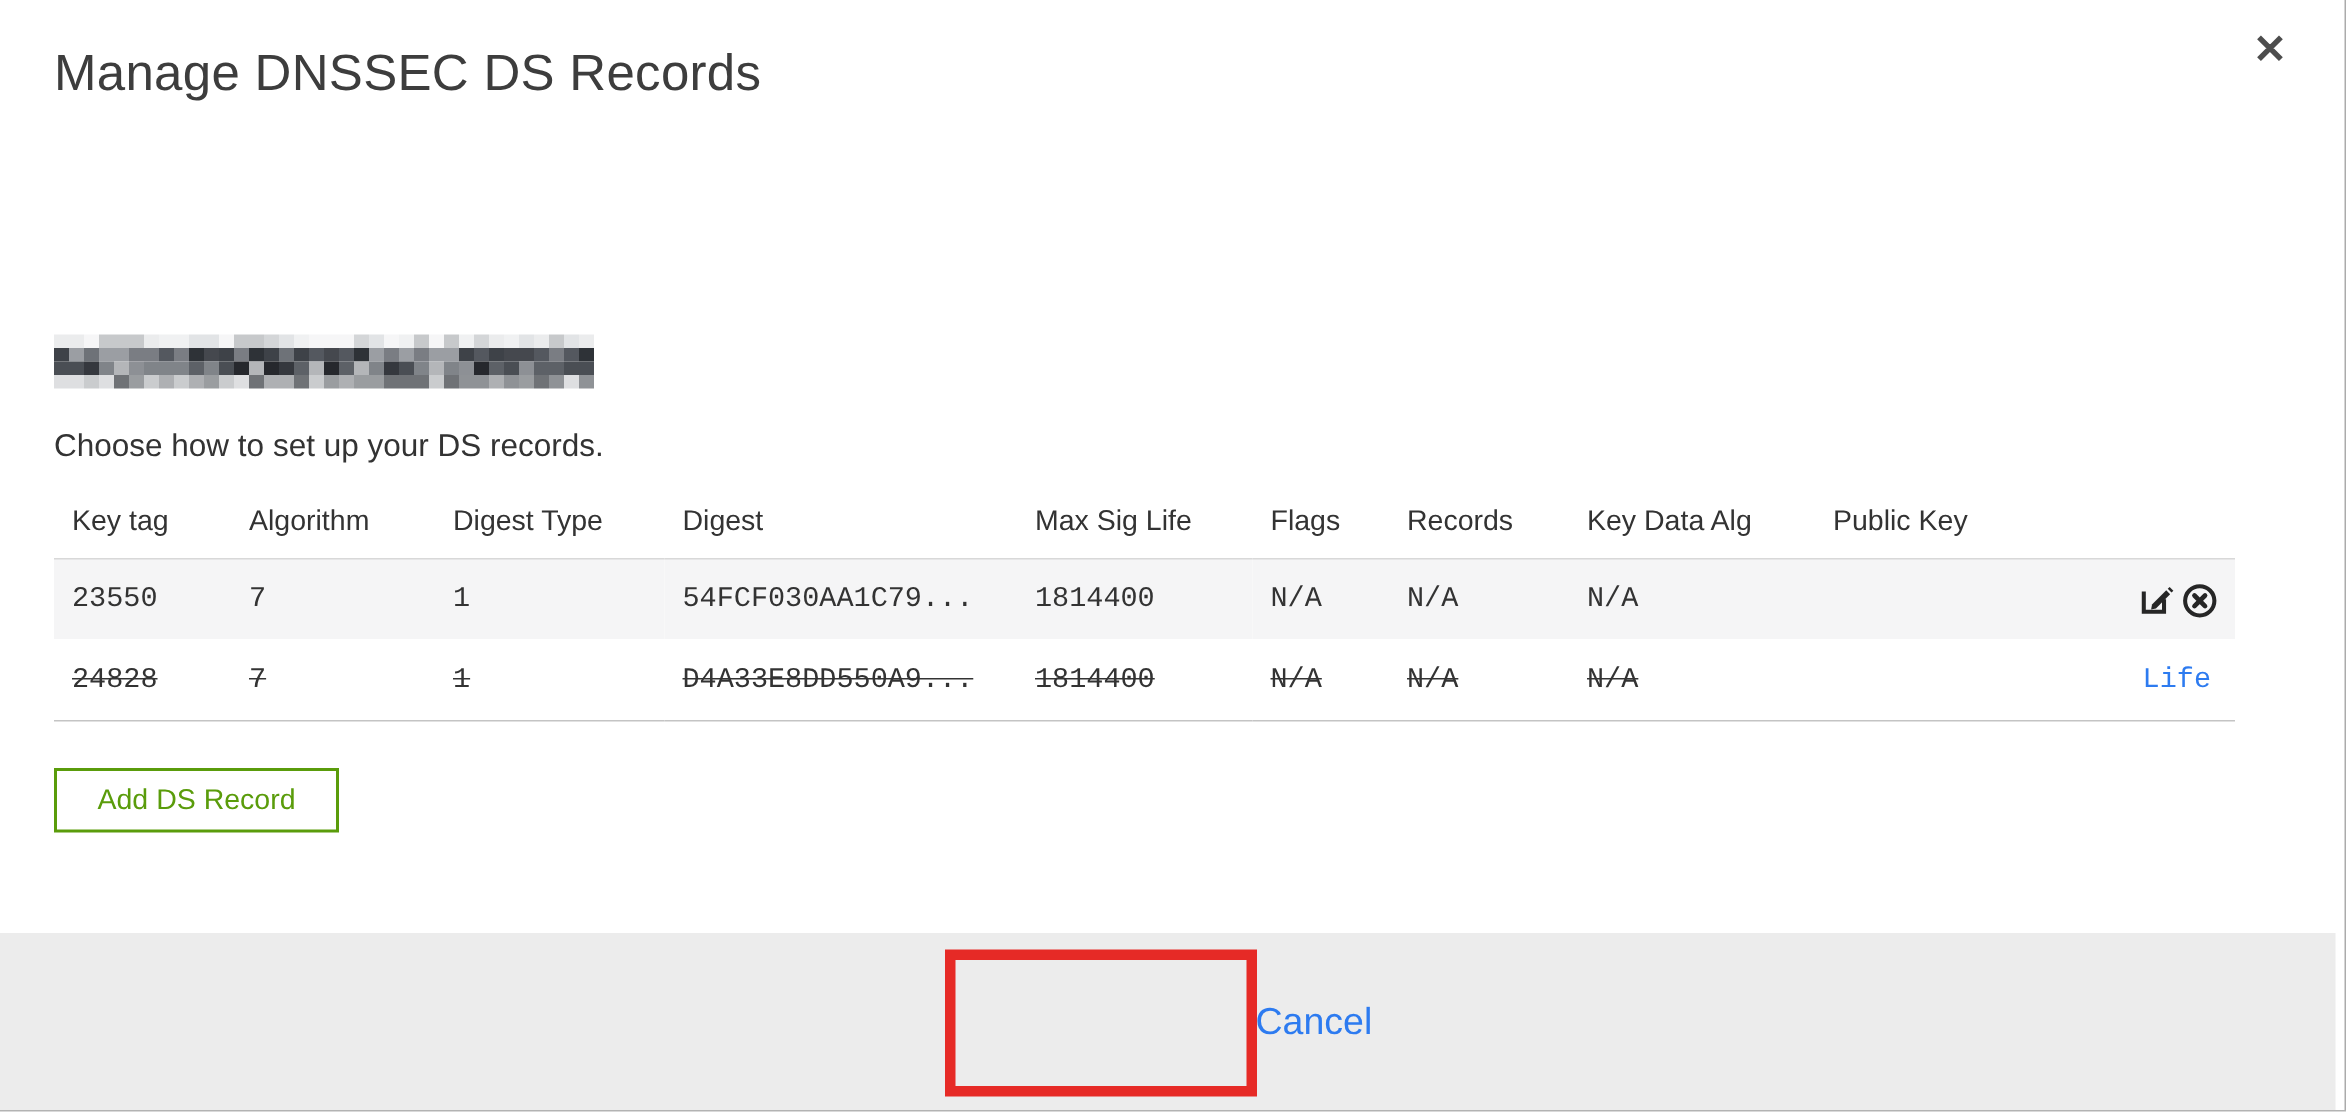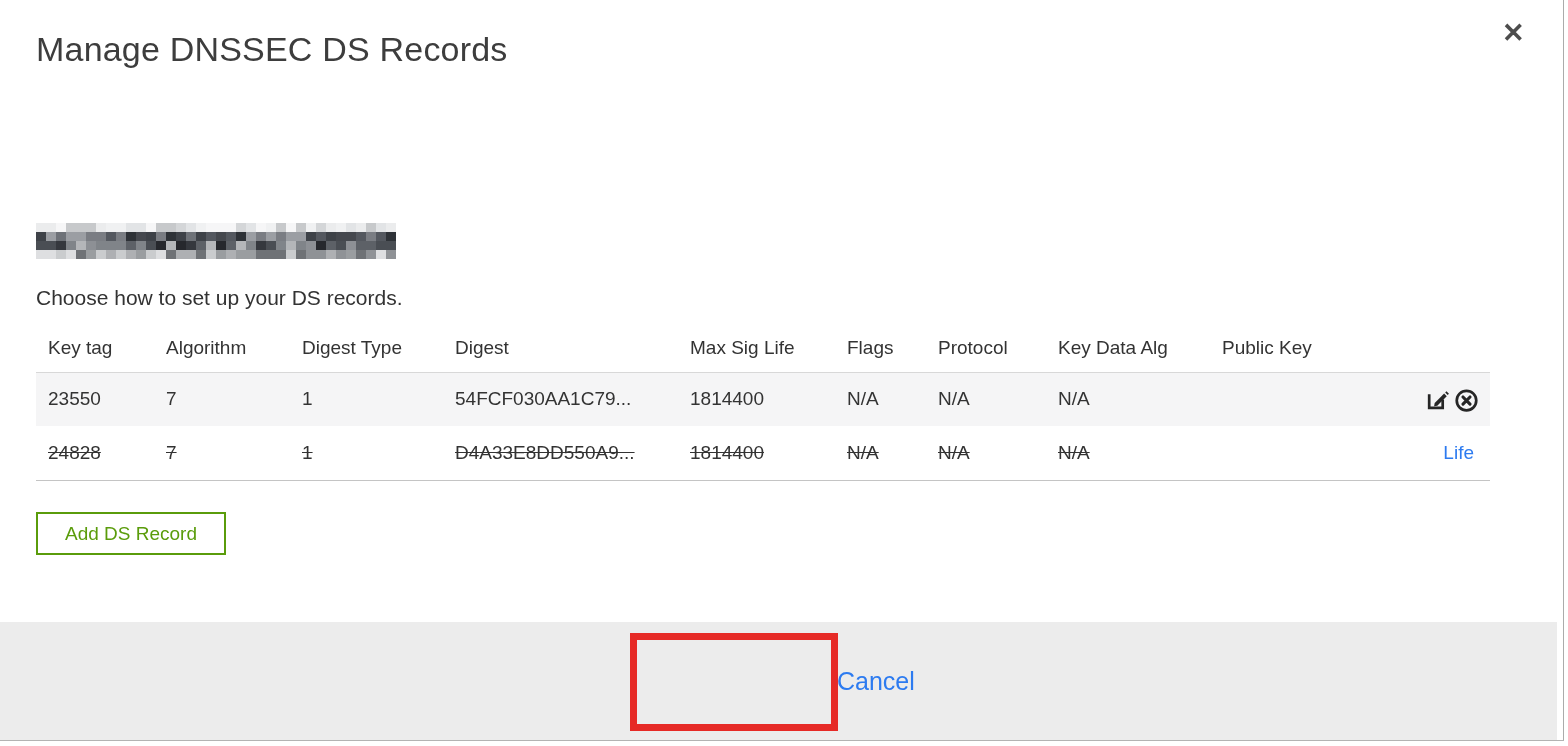--- a/index.html
+++ b/index.html
@@ -29,21 +29,21 @@
   }
 
   .ds-table {
     position: absolute; left: 36px; top: 330px; width: 1454px;
     border-collapse: collapse; table-layout: fixed; font-size: 19px; color: #333;
   }
   .ds-table th {
     text-align: left; font-weight: 400; height: 42px;
     border-bottom: 1px solid #d8d8d8; padding: 0 0 6px 12px; vertical-align: middle;
   }
-  .ds-table td { height: 54px; padding: 0 0 0 12px; vertical-align: middle; }
+  .ds-table td { height: 54px; padding: 0 0 0 12px; vertical-align: middle; font-family: Liberation Mono, monospace; }
   tr.row-normal td { background: #f5f5f6; }
   tr.row-deleted td { background: #ffffff; border-bottom: 1px solid #c4c4c4; }
   tr.row-deleted td.cell-strike { text-decoration: line-through; }
   td.actions-cell { text-align: right; padding-right: 10px; white-space: nowrap; }
 
   .icon-btn { display: inline-block; vertical-align: middle; cursor: pointer; line-height: 0; }
   .icon-btn + .icon-btn { margin-left: 2px; }
 
   .undo-link { color: #2d7bf0; cursor: pointer; text-decoration: none; font-size: 19px; padding-right: 6px; }
 
@@ -104,21 +104,21 @@
       <col style="width:82px">
     </colgroup>
     <thead>
       <tr>
         <th>Key tag</th>
         <th>Algorithm</th>
         <th>Digest Type</th>
         <th>Digest</th>
         <th>Max Sig Life</th>
         <th>Flags</th>
-        <th>Protocol</th>
+        <th>Records</th>
         <th>Key Data Alg</th>
         <th>Public Key</th>
         <th></th>
       </tr>
     </thead>
     <tbody>
       <tr class="row-normal">
         <td class="cell-strike">23550</td>
         <td class="cell-strike">7</td>
         <td class="cell-strike">1</td>

